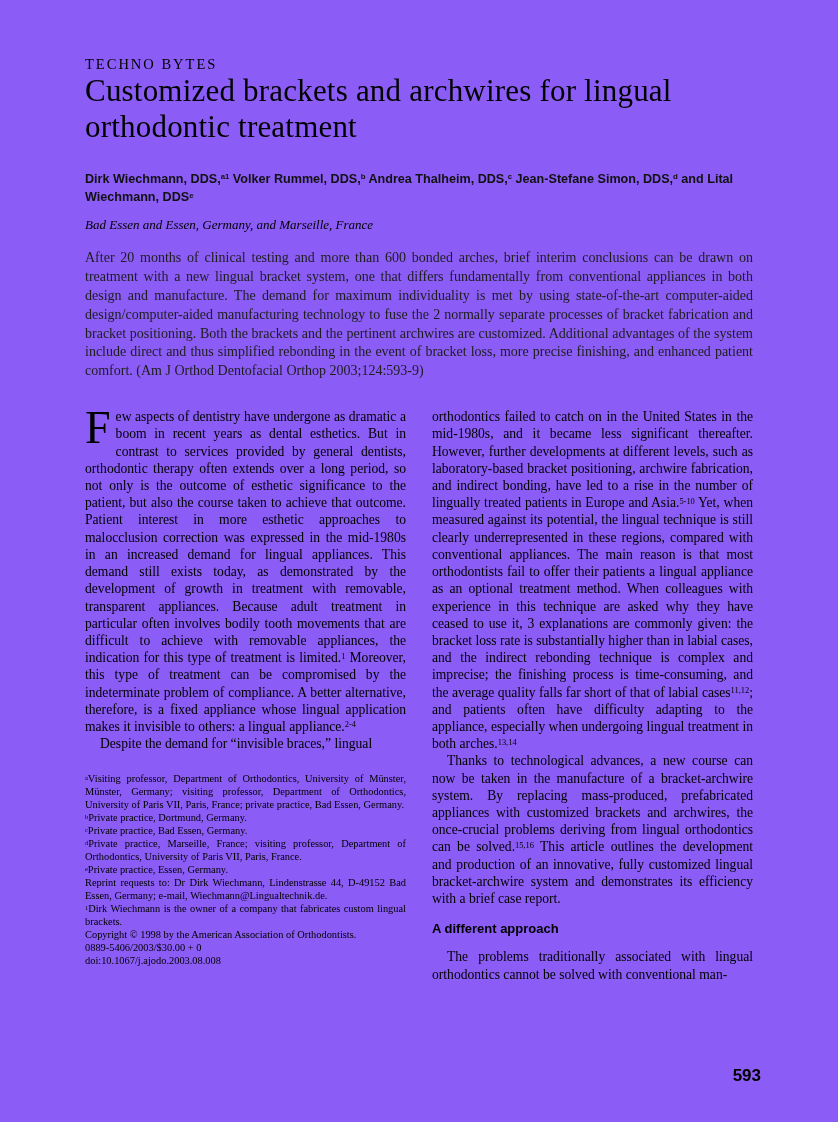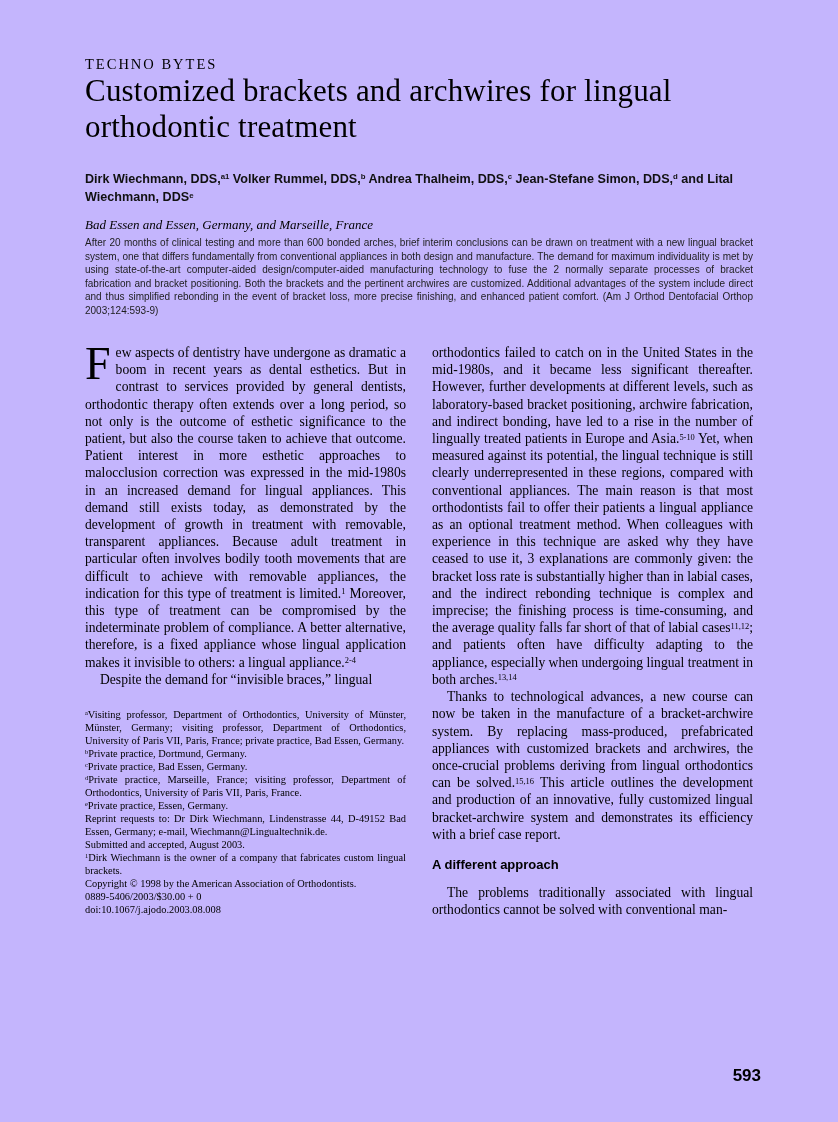--- a/index.html
+++ b/index.html
@@ -2,21 +2,21 @@
 <html><head>
 <meta charset="utf-8">
 <style>
   * { margin: 0; padding: 0; box-sizing: border-box; }
   html, body { background: #ffffff; }
   body { width: 838px; }
   .page {
     position: relative;
     width: 838px;
     height: 1122px;
-    background: #c4b5fd;
+    background: #8b5cf6;
     color: #000;
     padding: 56px 85px 0 85px;
     font-family: "Liberation Serif", serif;
     overflow: hidden;
   }
   .kicker {
     font-size: 14.5px;
     letter-spacing: 2px;
     font-weight: 400;
   }
@@ -34,23 +34,23 @@
     font-size: 12.6px;
     line-height: 1.45;
     color: #111;
   }
   .affiliations {
     margin-top: 11px;
     font-style: italic;
     font-size: 13px;
   }
   .abstract {
-    margin-top: 3px;
-    font-family: Liberation Sans, sans-serif;
-    font-size: 10px;
+    margin-top: 16px;
+    font-family: Liberation Serif, serif;
+    font-size: 14px;
     line-height: 1.35;
     text-align: justify;
     color: #1d1d1d;
   }
   .columns {
     display: flex;
     gap: 26px;
     margin-top: 27px;
   }
   .col {
@@ -119,21 +119,20 @@
       <p><span class="dropcap">F</span><span>ew aspects of dentistry have undergone as dramatic a boom in recent years as dental esthetics. But in contrast to services provided by general dentists, orthodontic therapy often extends over a long period, so not only is the outcome of esthetic significance to the patient, but also the course taken to achieve that outcome. Patient interest in more esthetic approaches to malocclusion correction was expressed in the mid-1980s in an increased demand for lingual appliances. This demand still exists today, as demonstrated by the development of growth in treatment with removable, transparent appliances. Because adult treatment in particular often involves bodily tooth movements that are difficult to achieve with removable appliances, the indication for this type of treatment is limited.<sup>1</sup> Moreover, this type of treatment can be compromised by the indeterminate problem of compliance. A better alternative, therefore, is a fixed appliance whose lingual application makes it invisible to others: a lingual appliance.<sup>2-4</sup></span></p>
       <p class="indent">Despite the demand for “invisible braces,” lingual</p>
 
       <div class="footnotes">
         <p><sup>a</sup>Visiting professor, Department of Orthodontics, University of Münster, Münster, Germany; visiting professor, Department of Orthodontics, University of Paris VII, Paris, France; private practice, Bad Essen, Germany.</p>
         <p><sup>b</sup>Private practice, Dortmund, Germany.</p>
         <p><sup>c</sup>Private practice, Bad Essen, Germany.</p>
         <p><sup>d</sup>Private practice, Marseille, France; visiting professor, Department of Orthodontics, University of Paris VII, Paris, France.</p>
         <p><sup>e</sup>Private practice, Essen, Germany.</p>
         <p>Reprint requests to: Dr Dirk Wiechmann, Lindenstrasse 44, D-49152 Bad Essen, Germany; e-mail, Wiechmann@Lingualtechnik.de.</p>
-        <p>Submitted and accepted, August 2003.</p>
         <p><sup>1</sup>Dirk Wiechmann is the owner of a company that fabricates custom lingual brackets.</p>
         <p>Copyright © 1998 by the American Association of Orthodontists.</p>
         <p>0889-5406/2003/$30.00 + 0</p>
         <p>doi:10.1067/j.ajodo.2003.08.008</p>
       </div>
     </div>
 
     <div class="col">
       <p>orthodontics failed to catch on in the United States in the mid-1980s, and it became less significant thereafter. However, further developments at different levels, such as laboratory-based bracket positioning, archwire fabrication, and indirect bonding, have led to a rise in the number of lingually treated patients in Europe and Asia.<sup>5-10</sup> Yet, when measured against its potential, the lingual technique is still clearly underrepresented in these regions, compared with conventional appliances. The main reason is that most orthodontists fail to offer their patients a lingual appliance as an optional treatment method. When colleagues with experience in this technique are asked why they have ceased to use it, 3 explanations are commonly given: the bracket loss rate is substantially higher than in labial cases, and the indirect rebonding technique is complex and imprecise; the finishing process is time-consuming, and the average quality falls far short of that of labial cases<sup>11,12</sup>; and patients often have difficulty adapting to the appliance, especially when undergoing lingual treatment in both arches.<sup>13,14</sup></p>
       <p class="indent">Thanks to technological advances, a new course can now be taken in the manufacture of a bracket-archwire system. By replacing mass-produced, prefabricated appliances with customized brackets and archwires, the once-crucial problems deriving from lingual orthodontics can be solved.<sup>15,16</sup> This article outlines the development and production of an innovative, fully customized lingual bracket-archwire system and demonstrates its efficiency with a brief case report.</p>

